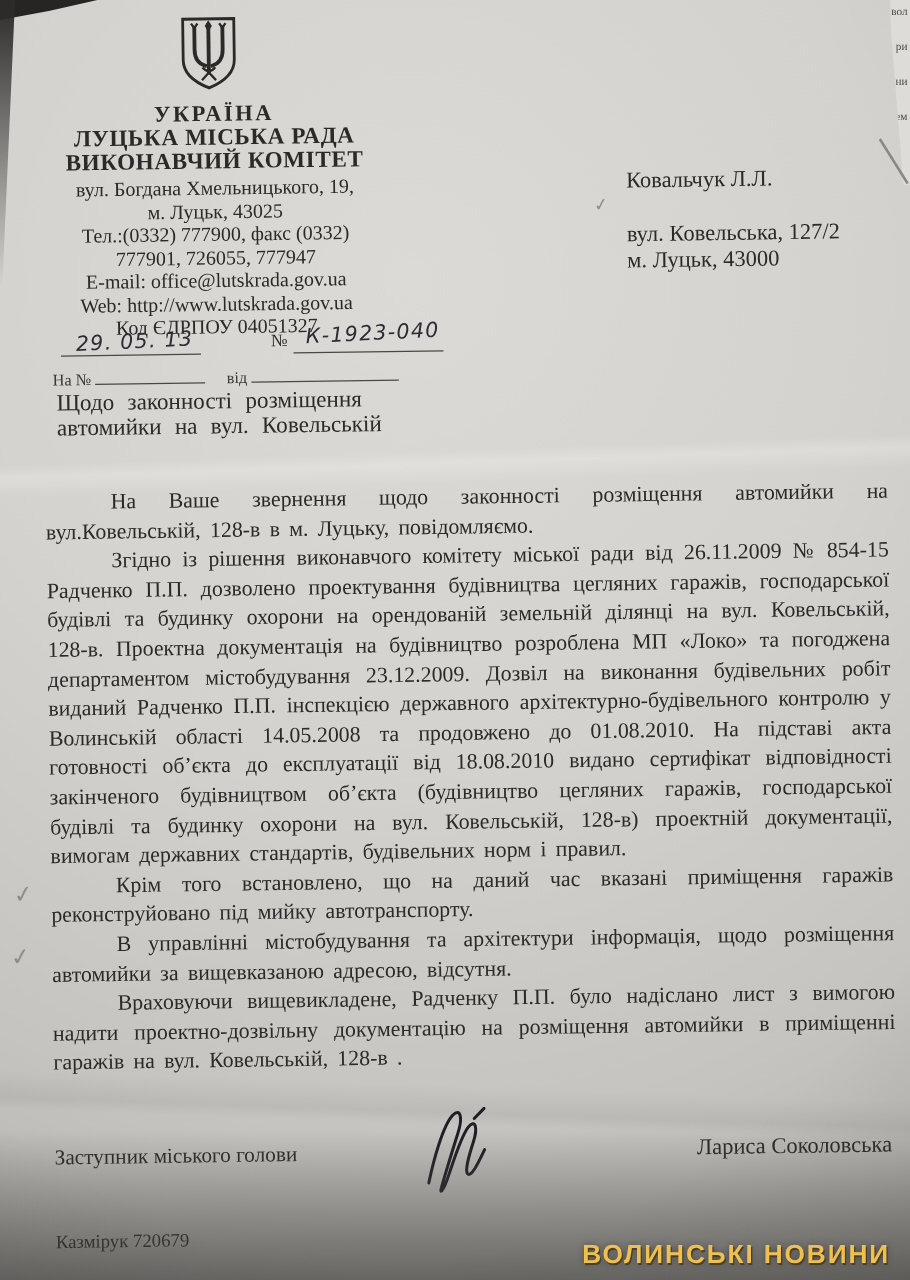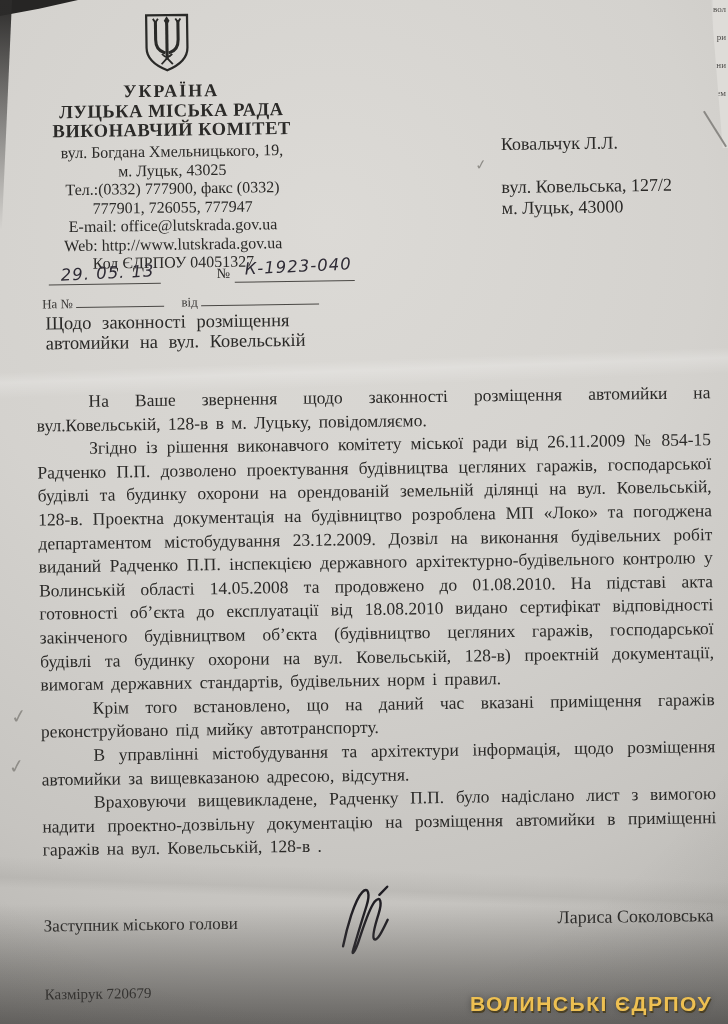--- a/index.html
+++ b/index.html
@@ -175,14 +175,14 @@
       </svg>
     </div>
     <div class="sig-name">Лариса Соколовська</div>
 
     <div class="executor">Казмірук 720679</div>
   </div>
 
   <div class="shadow-bottom"></div>
   <div class="vignette"></div>
 
-  <div class="watermark">ВОЛИНСЬКІ ЄДРПОУ</div>
+  <div class="watermark">ВОЛИНСЬКІ НОВИНИ</div>
 </div>
 
 </body></html>

